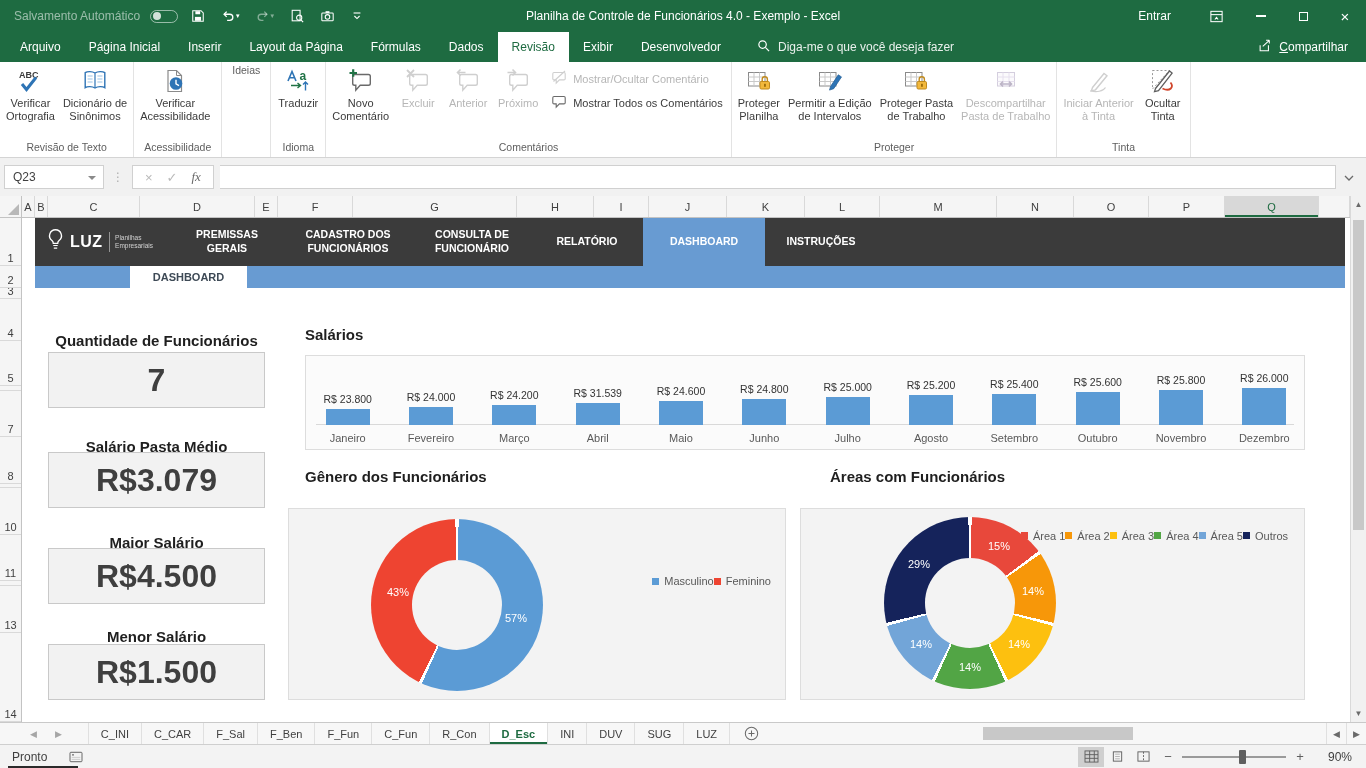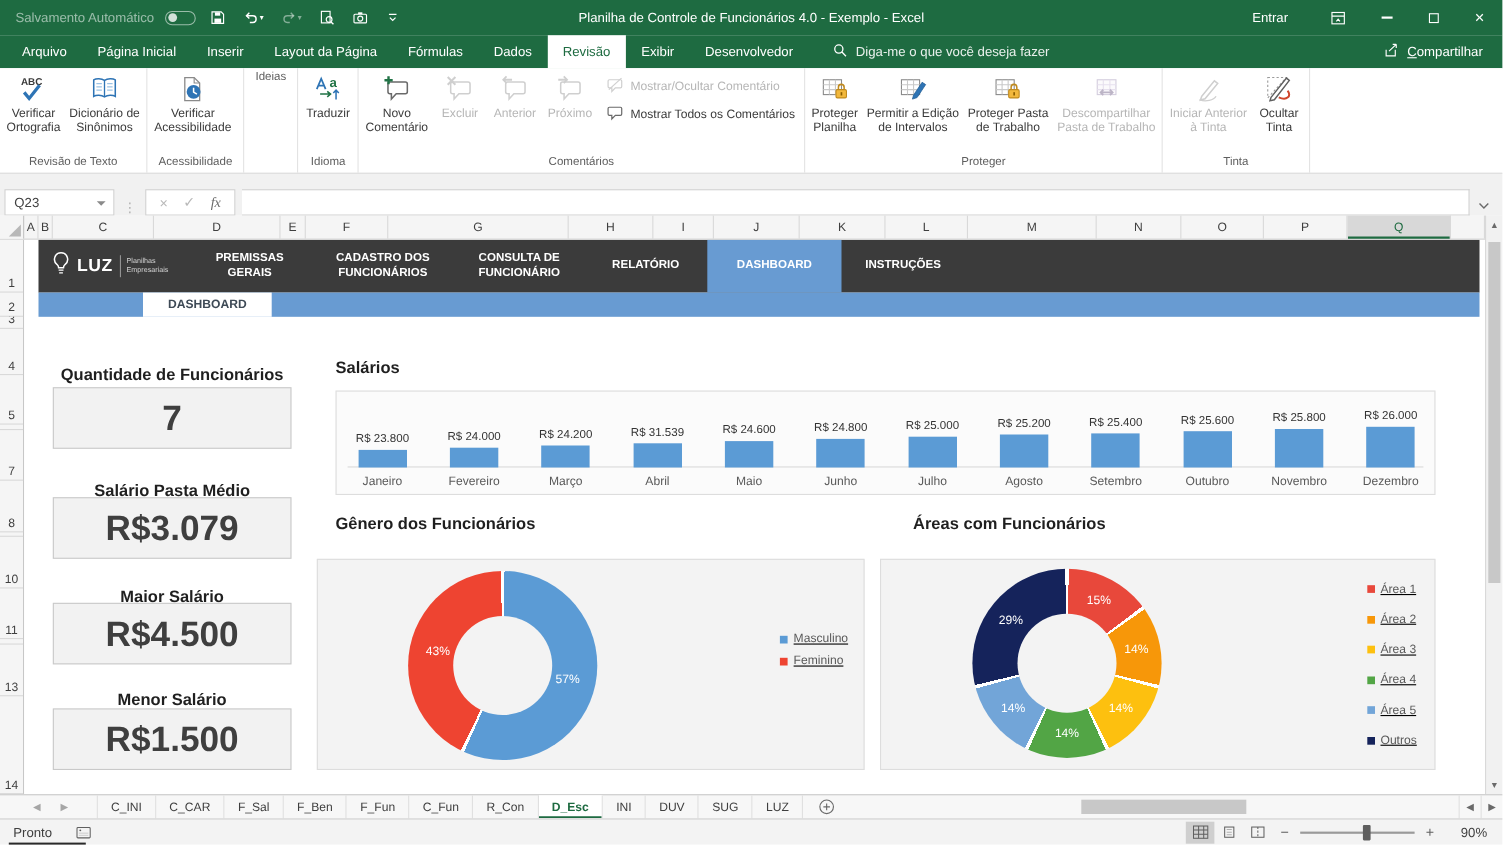--- a/index.html
+++ b/index.html
@@ -43,21 +43,21 @@
   .rg-name { height:18px; text-align:center; font-size:10.5px; color:#5e5e5e; line-height:16px; white-space:nowrap; padding:0 8px; }
   .rbtn-large { min-width:50px; padding:2px 4px 0 4px; display:flex; flex-direction:column; align-items:center; text-align:center; cursor:default; }
   .rbtn-large .icon { height:28px; display:flex; align-items:center; justify-content:center; }
   .rbtn-large .rlabel { font-size:11px; line-height:1.2; color:#3b3b3b; white-space:pre-line; margin-top:2px; }
   .rbtn-large.disabled .rlabel { color:#b6b6b6; }
   .rg-stack { display:flex; flex-direction:column; gap:5px; padding:4px 6px 0 8px; }
   .rbtn-small { display:flex; align-items:center; gap:5px; font-size:11px; color:#3b3b3b; white-space:nowrap; cursor:default; }
   .rbtn-small.disabled { color:#b6b6b6; }
 
   
-  .formulabar { position:absolute; left:0; top:158px; width:1366px; height:38px; background:#f1f1f1; display:flex; align-items:flex-end; padding:0 4px; }
+  .formulabar { position:absolute; left:0; top:158px; width:1366px; height:38px; background:#f1f1f1; display:flex; align-items:center; padding:0 4px; }
   .namebox { width:100px; height:24px; background:#fff; border:1px solid #d0d0d0; display:flex; align-items:center; font-size:12px; color:#3f3f3f; padding-left:8px; position:relative; }
   .nb-caret { position:absolute; right:7px; top:10px; width:0; height:0; border-left:4px solid transparent; border-right:4px solid transparent; border-top:4px solid #8a8a8a; }
   .fb-dots { color:#b0b0b0; font-size:12px; padding:0 8px; }
   .fx-group { display:flex; align-items:center; gap:14px; background:#fff; border:1px solid #d0d0d0; height:24px; padding:0 12px; color:#b9b9b9; font-size:13px; }
   .fx-glyph { font-family:"Liberation Serif",serif; font-style:italic; color:#6a6a6a; font-size:13px; }
   .formula-input { flex:1; height:24px; background:#fff; border:1px solid #d0d0d0; border-left:none; margin-left:6px; }
   .fb-expand { padding:0 8px; color:#6a6a6a; }
 
   
   .colheaders { position:absolute; left:0; top:196px; width:1350px; height:22px; background:#f5f5f5; border-bottom:1px solid #c3c3c3; display:flex; }
@@ -97,21 +97,21 @@
   .panel { position:absolute; border:1px solid #ddd; }
   .bar-panel { left:283px; top:137px; width:1000px; height:95px; background:#fbfbfb; }
   .donut-panel { background:#f3f3f3; }
   .baseline { position:absolute; left:10px; right:10px; bottom:24px; border-top:1px solid #d9d9d9; }
   .bar { position:absolute; background:#5B9BD5; }
   .bar-val { position:absolute; font-size:10.5px; color:#333; white-space:nowrap; transform:translateX(-50%); }
   .bar-cat { position:absolute; bottom:5px; font-size:11px; color:#595959; white-space:nowrap; transform:translateX(-50%); }
   .donut { position:absolute; border-radius:50%; }
   .donut-hole { position:absolute; border-radius:50%; background:#f3f3f3; }
   .donut-label { position:absolute; transform:translate(-50%,-50%); font-size:11px; color:#fff; }
-  .legend { position:absolute; display:flex; flex-direction:column;text-decoration:underline; }
+  .legend { position:absolute; display:flex; flex-direction:row; }
   .legend-item { display:flex; align-items:center; gap:5px; font-size:11px; color:#595959; }
   .legend-swatch { width:7px; height:7px; display:inline-block; }
 
   
   .vscroll { position:absolute; right:0; top:-22px; width:16px; height:526px; background:#f1f1f1; border-left:1px solid #d9d9d9; }
   .vs-arrow { height:17px; display:flex; align-items:center; justify-content:center; font-size:8px; color:#6a6a6a; }
   .vs-thumb { position:absolute; left:2px; right:2px; top:24px; height:310px; background:#c8c8c8; }
   .vs-down { position:absolute; bottom:0; left:0; right:0; }
 
   

